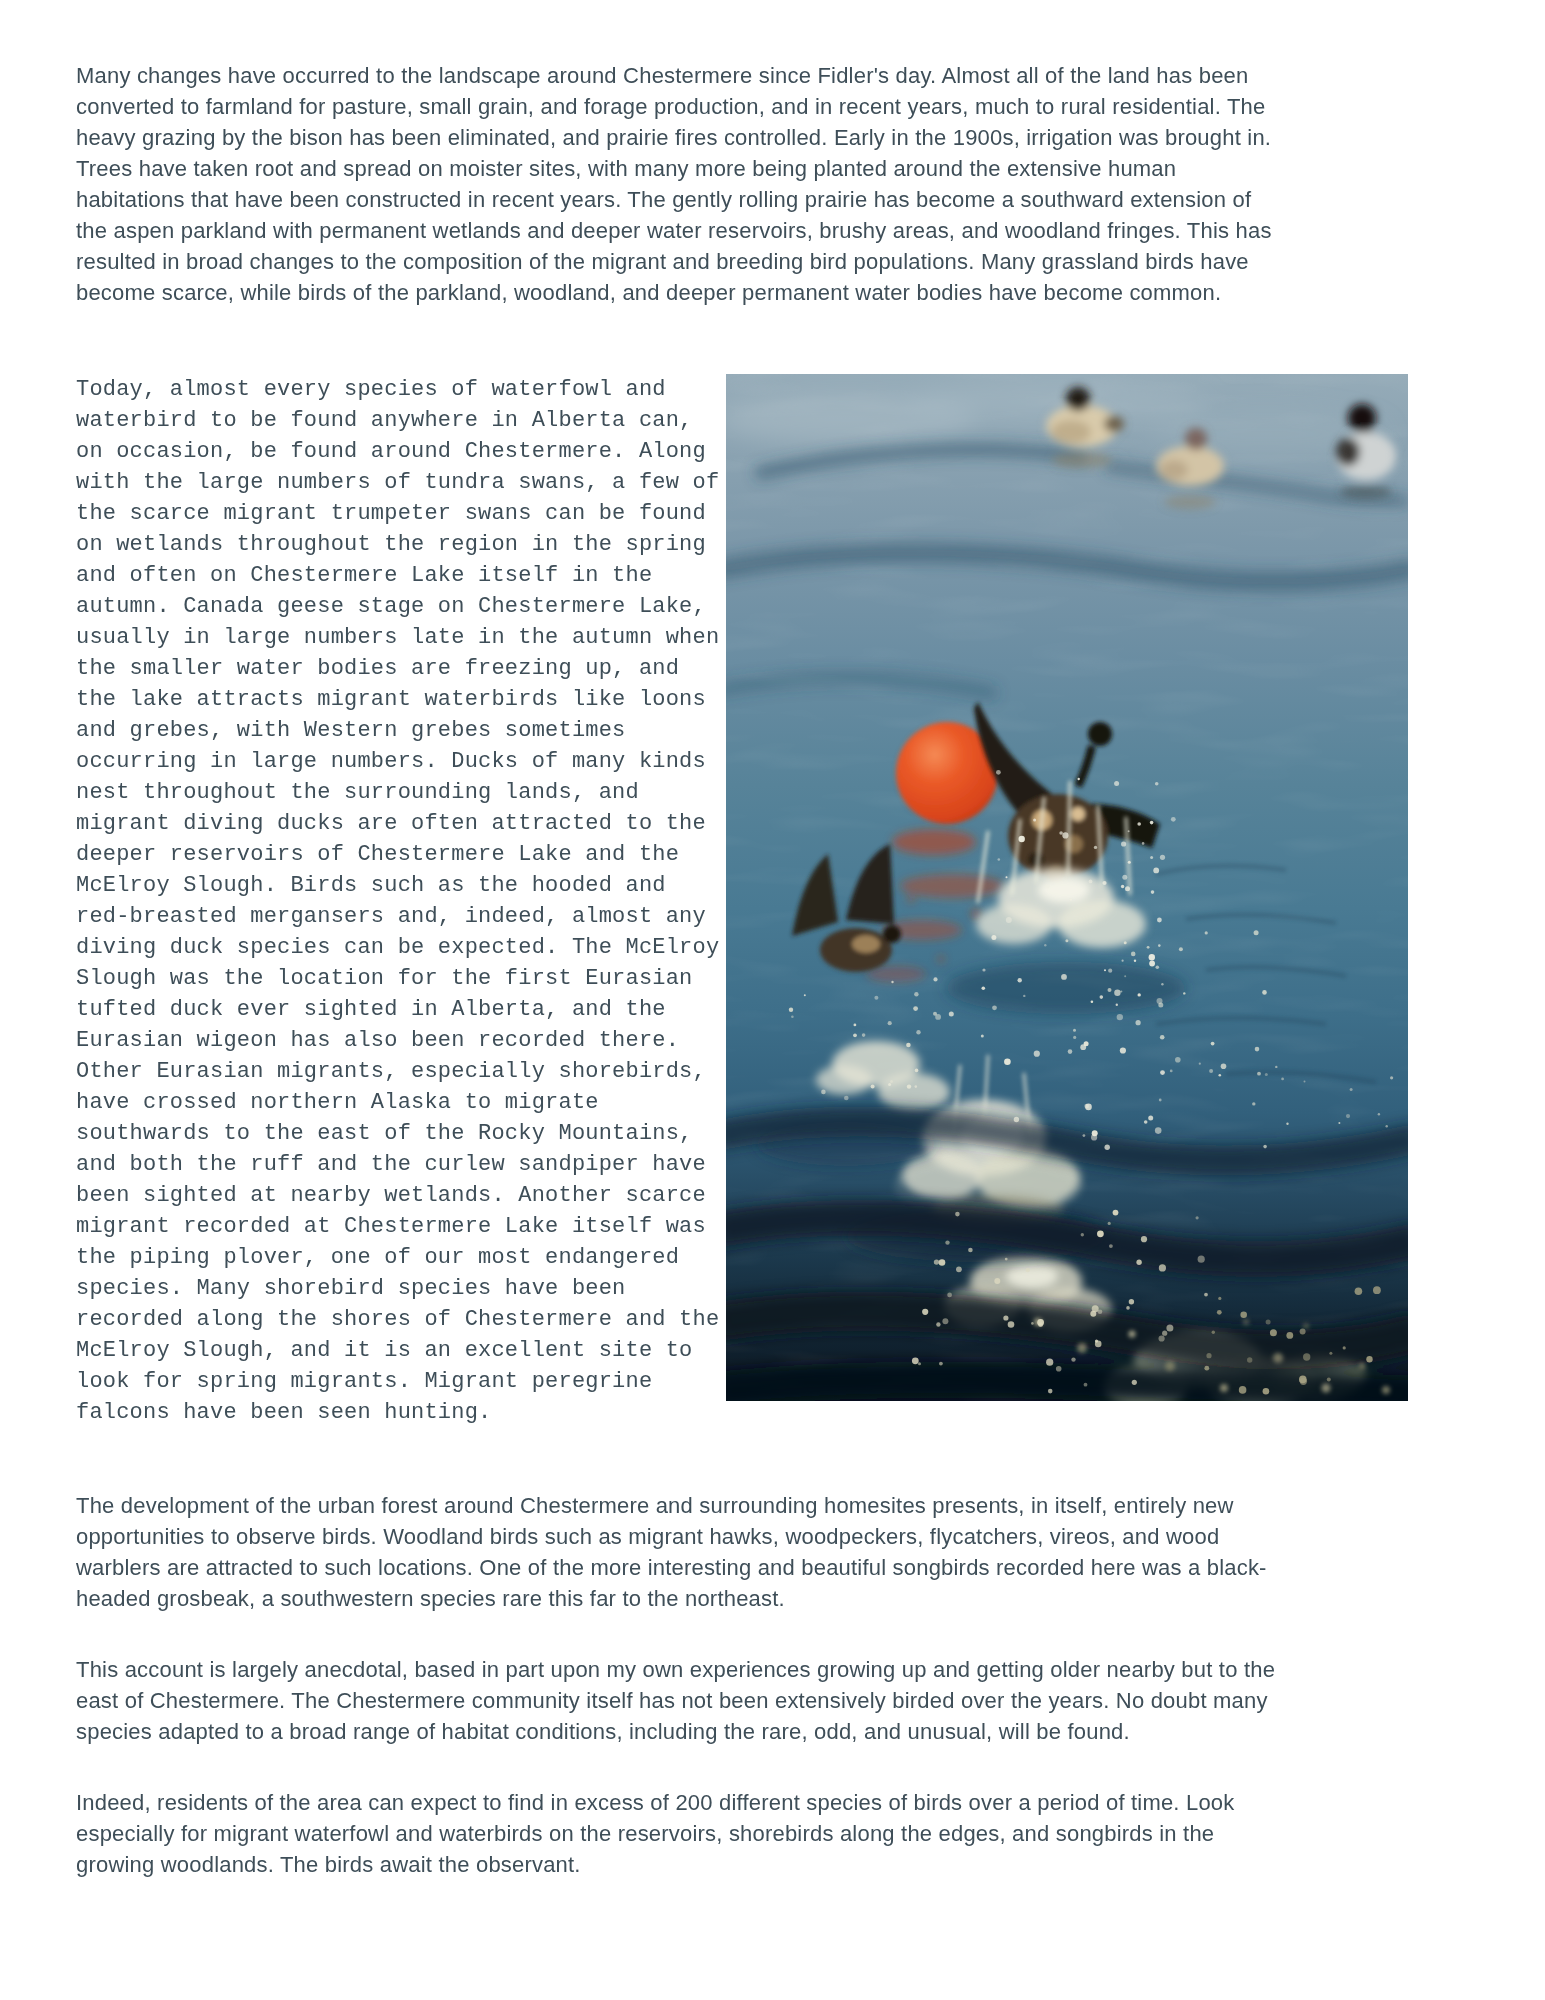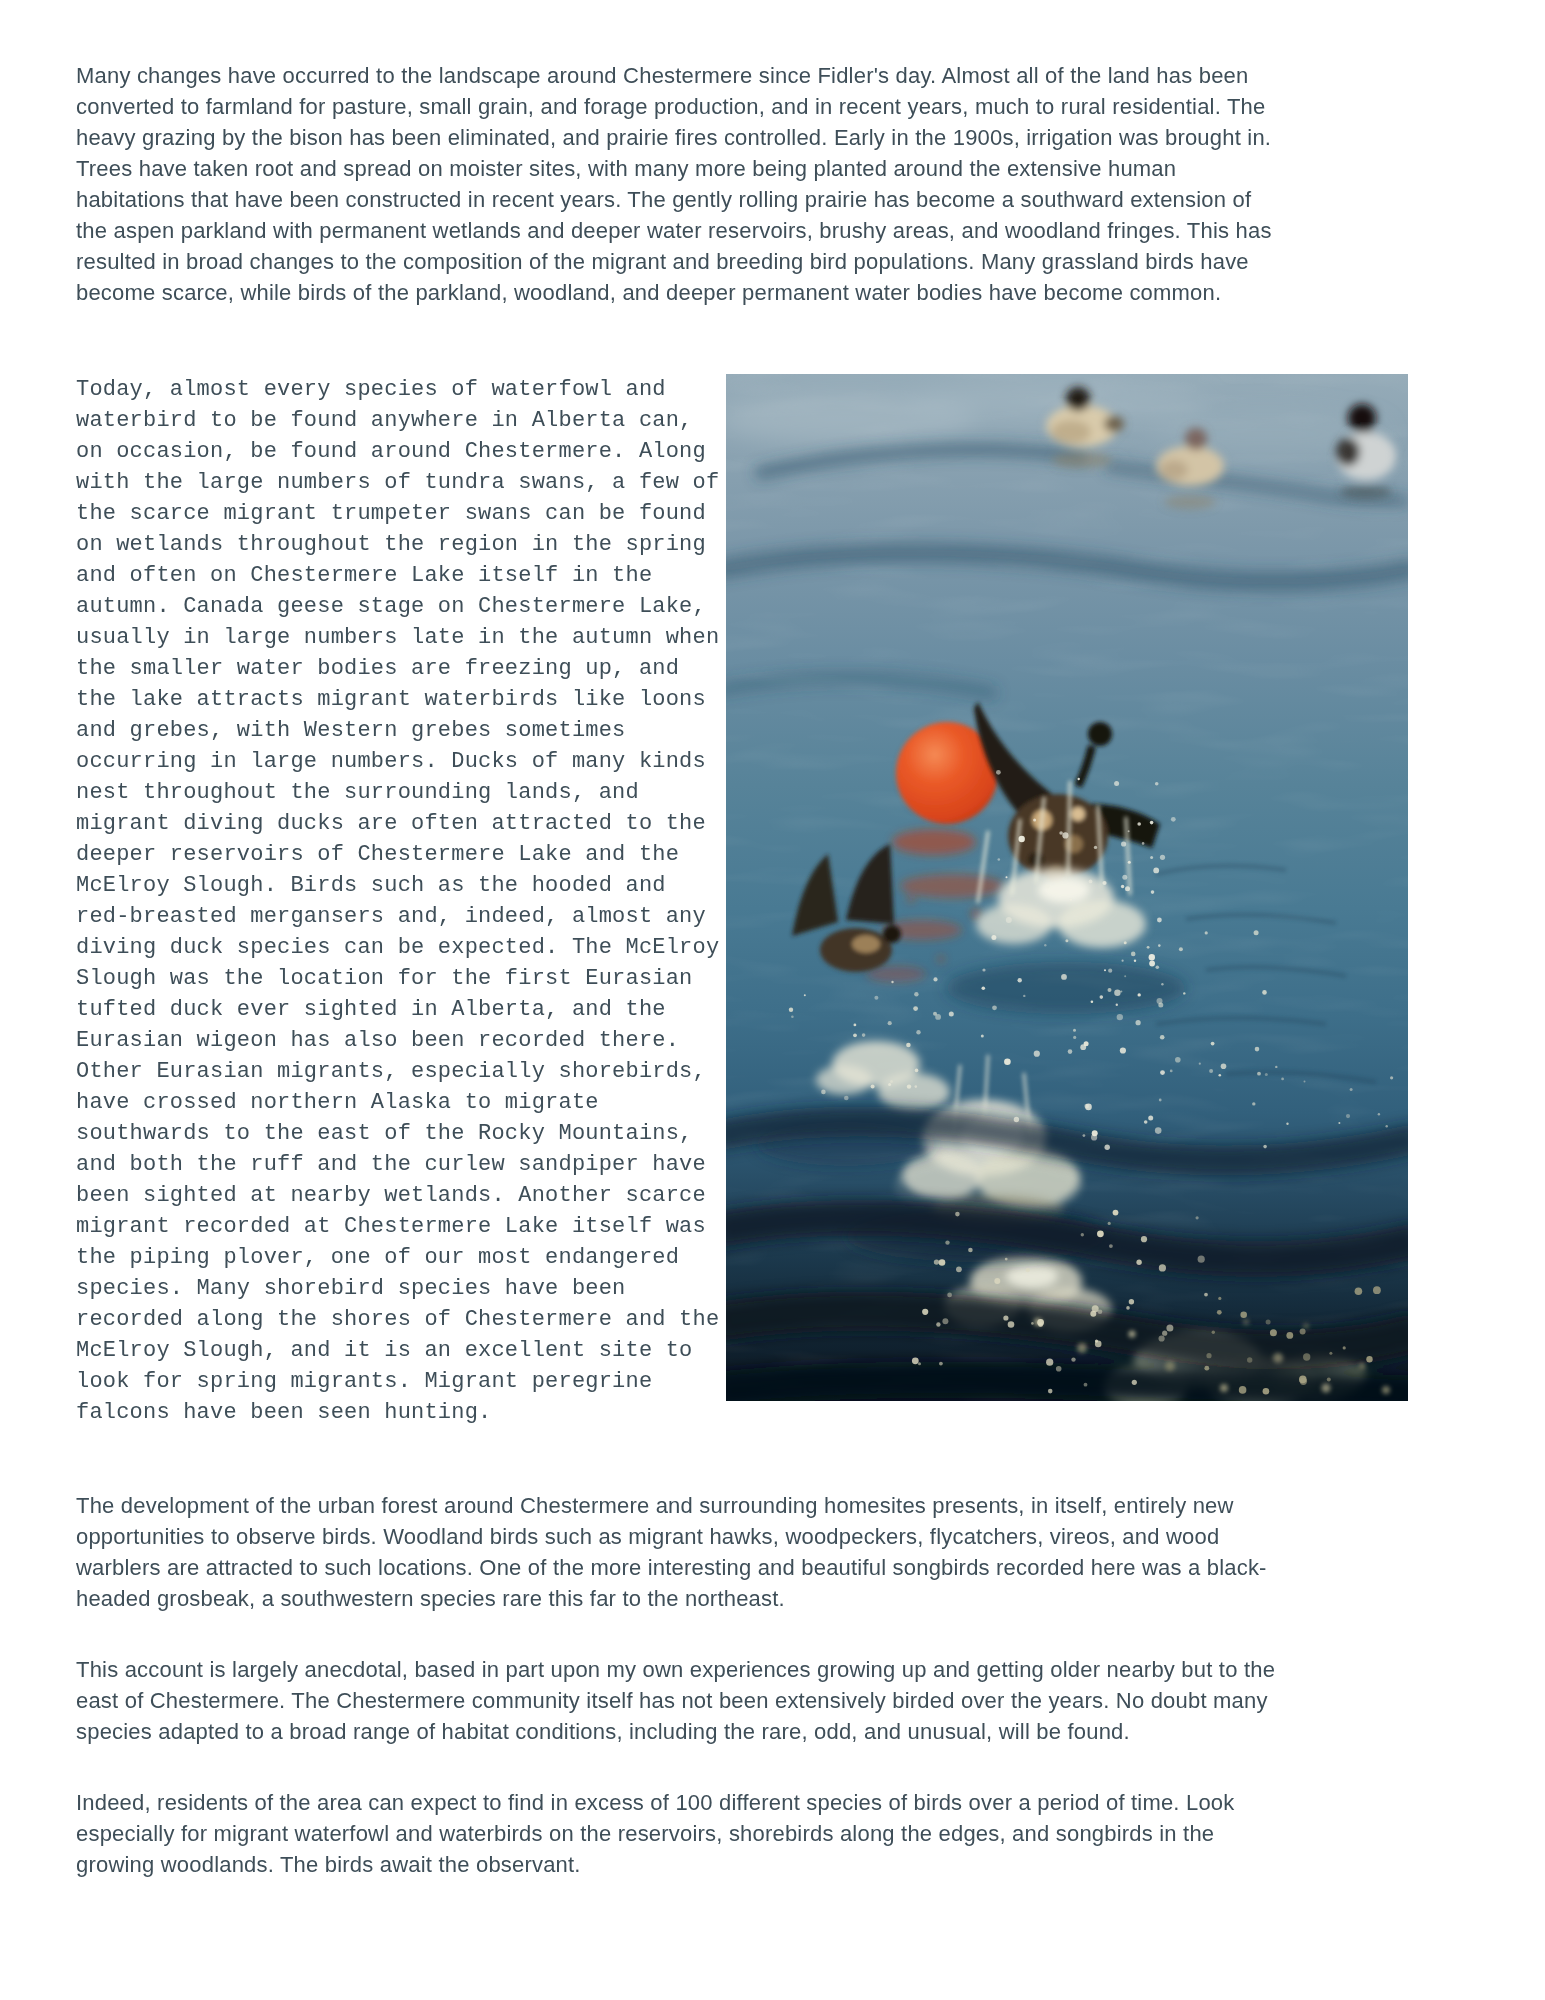--- a/index.html
+++ b/index.html
@@ -453,15 +453,15 @@
             <circle cx="660.7" cy="752.2" r="1.2" fill="#c6ccc2" opacity="0.64"></circle>
           </g>
       </svg>
     </figure>
   </section>
 
   <p class="para mid">The development of the urban forest around Chestermere and surrounding homesites presents, in itself, entirely new opportunities to observe birds. Woodland birds such as migrant hawks, woodpeckers, flycatchers, vireos, and wood warblers are attracted to such locations. One of the more interesting and beautiful songbirds recorded here was a black-headed grosbeak, a southwestern species rare this far to the northeast.</p>
 
   <p class="para mid">This account is largely anecdotal, based in part upon my own experiences growing up and getting older nearby but to the east of Chestermere. The Chestermere community itself has not been extensively birded over the years. No doubt many species adapted to a broad range of habitat conditions, including the rare, odd, and unusual, will be found.</p>
 
-  <p class="para mid">Indeed, residents of the area can expect to find in excess of 100 different species of birds over a period of time. Look especially for migrant waterfowl and waterbirds on the reservoirs, shorebirds along the edges, and songbirds in the growing woodlands. The birds await the observant.</p>
+  <p class="para mid">Indeed, residents of the area can expect to find in excess of 200 different species of birds over a period of time. Look especially for migrant waterfowl and waterbirds on the reservoirs, shorebirds along the edges, and songbirds in the growing woodlands. The birds await the observant.</p>
 
 </main>
 
 </body></html>

